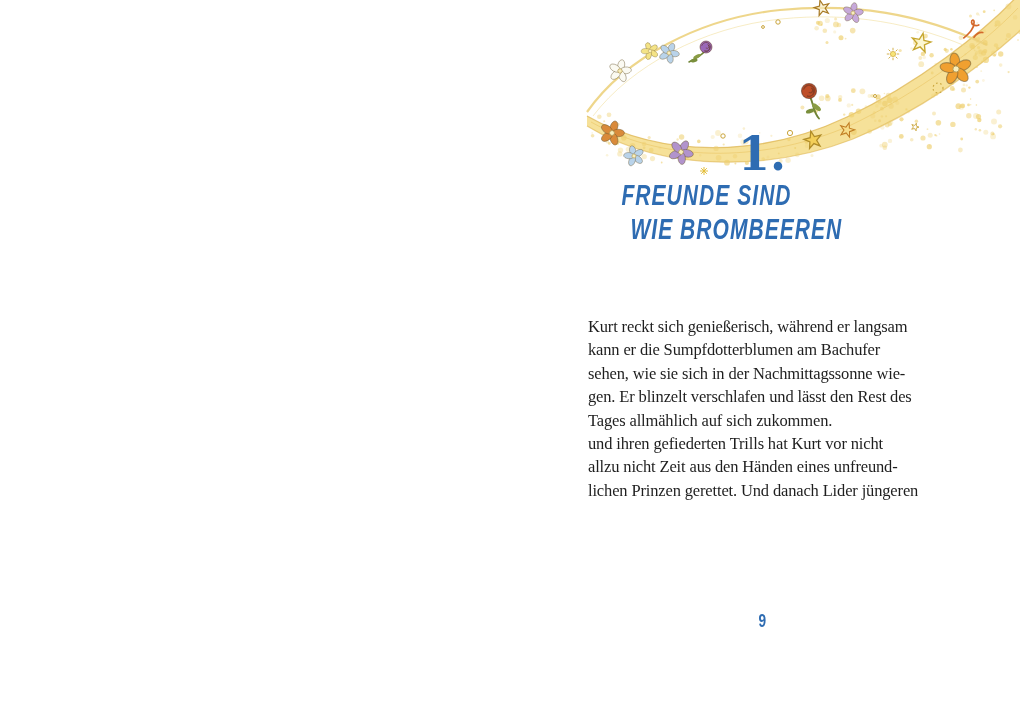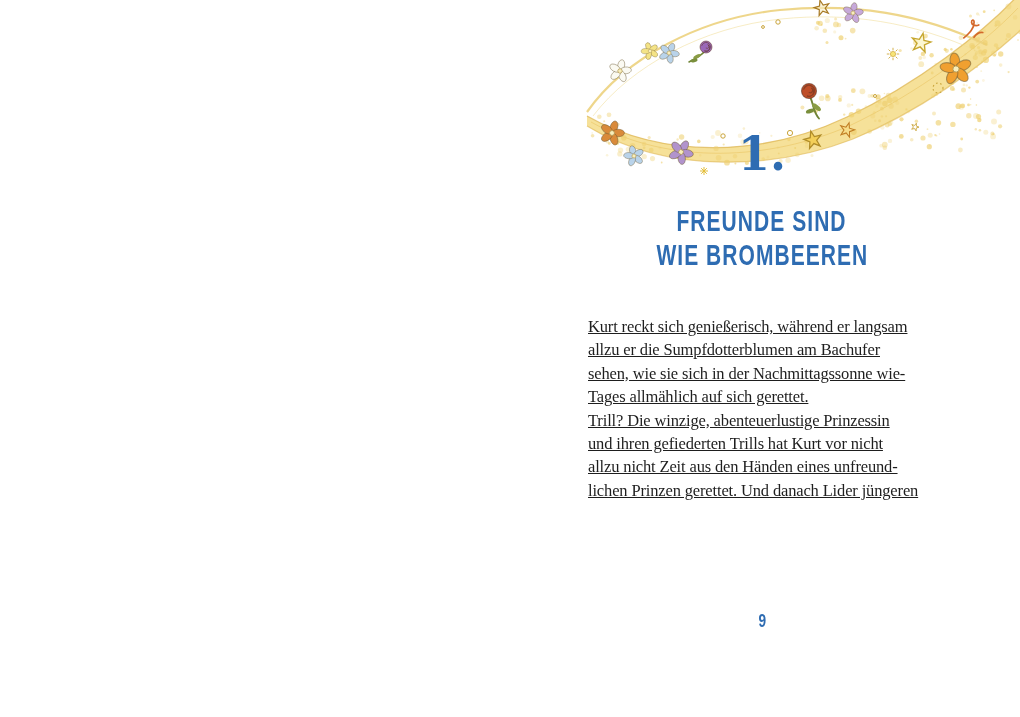--- a/index.html
+++ b/index.html
@@ -19,23 +19,24 @@
   }
   .chapter-number{
     position:absolute;left:585px;top:130px;width:354px;
     text-align:center;
     font-family:"DejaVu Serif", serif;
     font-weight:bold;
     font-size:46px;line-height:48px;
     color:var(--accent,#2e6cb2);
   }
   .chapter-title{
-    position:absolute;left:585px;top:204px;width:354px;
-    text-align:center;
+    position:absolute;left:585px;top:178px;width:354px;
+    text-align:left;
     color:var(--accent,#2e6cb2);
+    font-style:italic;
   }
   .chapter-title .t-line{
     display:block;line-height:34px;height:34px;
   }
   .chapter-title .t-line span{
     display:inline-block;
     font-family:"Liberation Sans", sans-serif;
     font-weight:bold;
     font-size:30px;
     letter-spacing:1.5px;
@@ -46,21 +47,20 @@
   .body-text{
     position:absolute;left:588px;top:315px;width:352px;
     font-family:"Liberation Serif", serif;
     font-size:16.5px;
     letter-spacing:-0.15px;
     color:var(--ink,#1e1e1e);
   }
   .body-text .line{
     line-height:23.4px;height:23.4px;
     white-space:nowrap;
-    text-decoration:underline;
   }
   .body-text .line.indent{padding-left:22px;}
 
   .page-number{
     position:absolute;left:585px;top:610px;width:354px;
     text-align:center;
     color:var(--accent,#2e6cb2);
   }
   .page-number span{
     display:inline-block;
@@ -475,24 +475,24 @@
   <div class="t-line">
     <span>FREUNDE SIND</span>
   </div>
   <div class="t-line">
     <span>WIE BROMBEEREN</span>
   </div>
 </div>
 
 <div class="body-text">
   <div class="line">Kurt reckt sich genießerisch, während er langsam</div>
-  <div class="line">allzu er die Sumpfdotterblumen am Bachufer</div>
+  <div class="line">kann er die Sumpfdotterblumen am Bachufer</div>
   <div class="line">sehen, wie sie sich in der Nachmittagssonne wie-</div>
-  <div class="line">Tages allmählich auf sich gerettet.</div>
-  <div class="line">Trill? Die winzige, abenteuerlustige Prinzessin</div>
+  <div class="line">gen. Er blinzelt verschlafen und lässt den Rest des</div>
+  <div class="line">Tages allmählich auf sich zukommen.</div>
   <div class="line">und ihren gefiederten Trills hat Kurt vor nicht</div>
   <div class="line">allzu nicht Zeit aus den Händen eines unfreund-</div>
   <div class="line">lichen Prinzen gerettet. Und danach Lider jüngeren</div>
 </div>
 
 <div class="page-number">
   <span>9</span>
 </div>
 
 </body></html>

